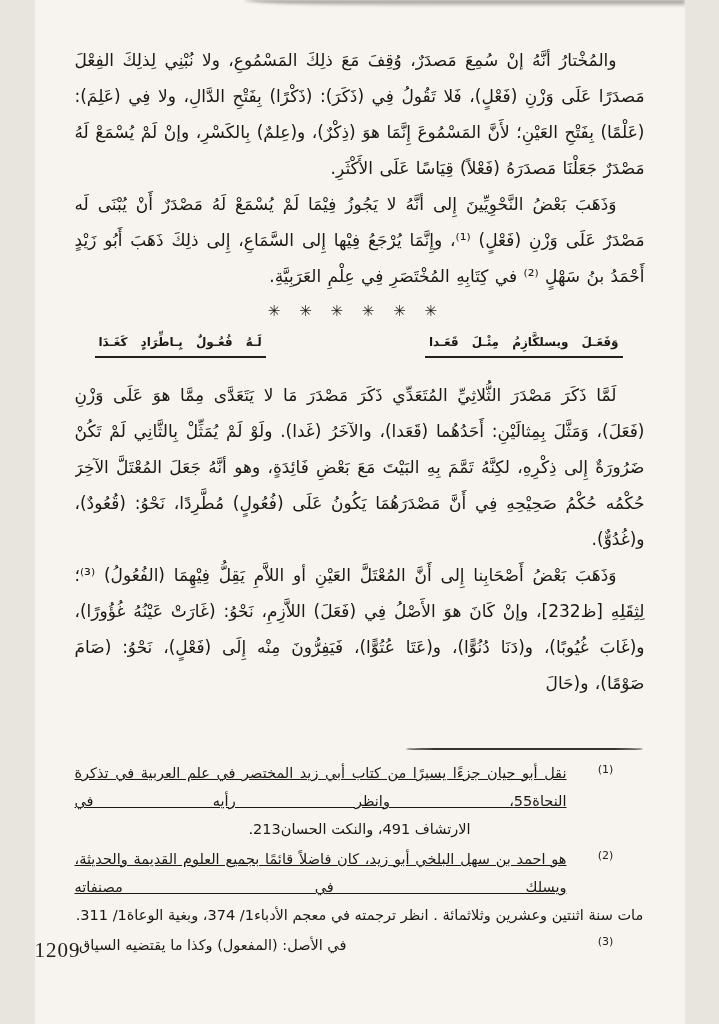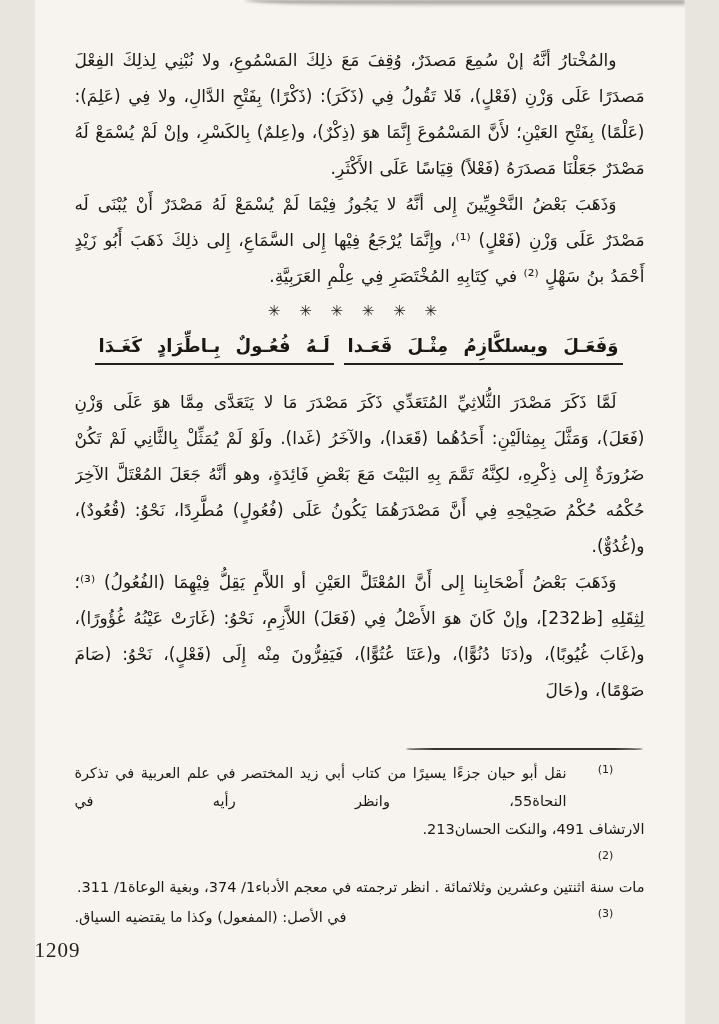--- a/index.html
+++ b/index.html
@@ -26,40 +26,40 @@
   }
   .asterisks{
     text-align:center;font-size:15px;letter-spacing:7px;
     margin:8px 0 2px;color:#23201c;text-indent:7px;
   }
   .verse-row{
     display:flex;justify-content:space-between;
     padding:0 22px 0 20px;margin:15px 0 19px;
   }
   .hemistich{
-    font-weight:bold;font-size:18px;white-space:nowrap;
+    font-weight:bold;font-size:12px;white-space:nowrap;
     border-bottom:2px solid #241f1a;padding:0 4px 7px;
     word-spacing:9px;
   }
   .footnote-region{
     position:absolute;top:748px;right:40px;left:40px;direction:rtl;
     font-size:14.5px;line-height:28px;
   }
   .fn-rule{
     width:237px;border-top:2px solid #39332d;border-radius:40%/100%;
     margin:0 2px 9px auto;height:0;
   }
   .fn-first-row{display:flex;align-items:flex-start;}
   .fn-marker{
     flex:0 0 78px;text-align:center;font-size:11px;line-height:28px;
     transform:translateY(-3px);direction:ltr;color:#242019;
   }
   .fn-text-first{flex:1 1 auto;}
-  .fn-just{text-align:justify;text-align-last:justify;}
-  .fn-center{}
+  .fn-just{text-align:justify;text-align-last:justify;text-decoration:underline;}
+  .fn-center{text-align:center;}
   .fn-right{text-align:left;}
   .footnote{margin-bottom:2px;}
   .page-number{
     position:absolute;top:938px;left:0;right:0;text-align:left;
     font-family:"Liberation Serif",serif;font-size:21px;
     letter-spacing:1px;color:#211d18;direction:ltr;
   }
 </style>
 </head>
 <body>
@@ -90,20 +90,21 @@
       <div class="fn-first-row">
         <span class="fn-marker">(1)</span>
         <span class="fn-text-first fn-just">نقل أبو حيان جزءًا يسيرًا من كتاب أبي زيد المختصر في علم العربية في تذكرة النحاة55، وانظر رأيه في</span>
       </div>
       <div class="fn-center">الارتشاف 491، والنكت الحسان213.</div>
     </div>
 
     <div class="footnote">
       <div class="fn-first-row">
         <span class="fn-marker">(2)</span>
+        <span class="fn-text-first fn-just">هو احمد بن سهل البلخي أبو زيد، كان فاضلاً قائمًا بجميع العلوم القديمة والحديثة، ويسلك في مصنفاته</span>
       </div>
       <div class="fn-center">مات سنة اثنتين وعشرين وثلاثمائة . انظر ترجمته في معجم الأدباء1/ 374، وبغية الوعاة1/ 311.</div>
     </div>
 
     <div class="footnote">
       <div class="fn-first-row">
         <span class="fn-marker">(3)</span>
         <span class="fn-text-first fn-right">في الأصل: (المفعول) وكذا ما يقتضيه السياق.</span>
       </div>
     </div>

